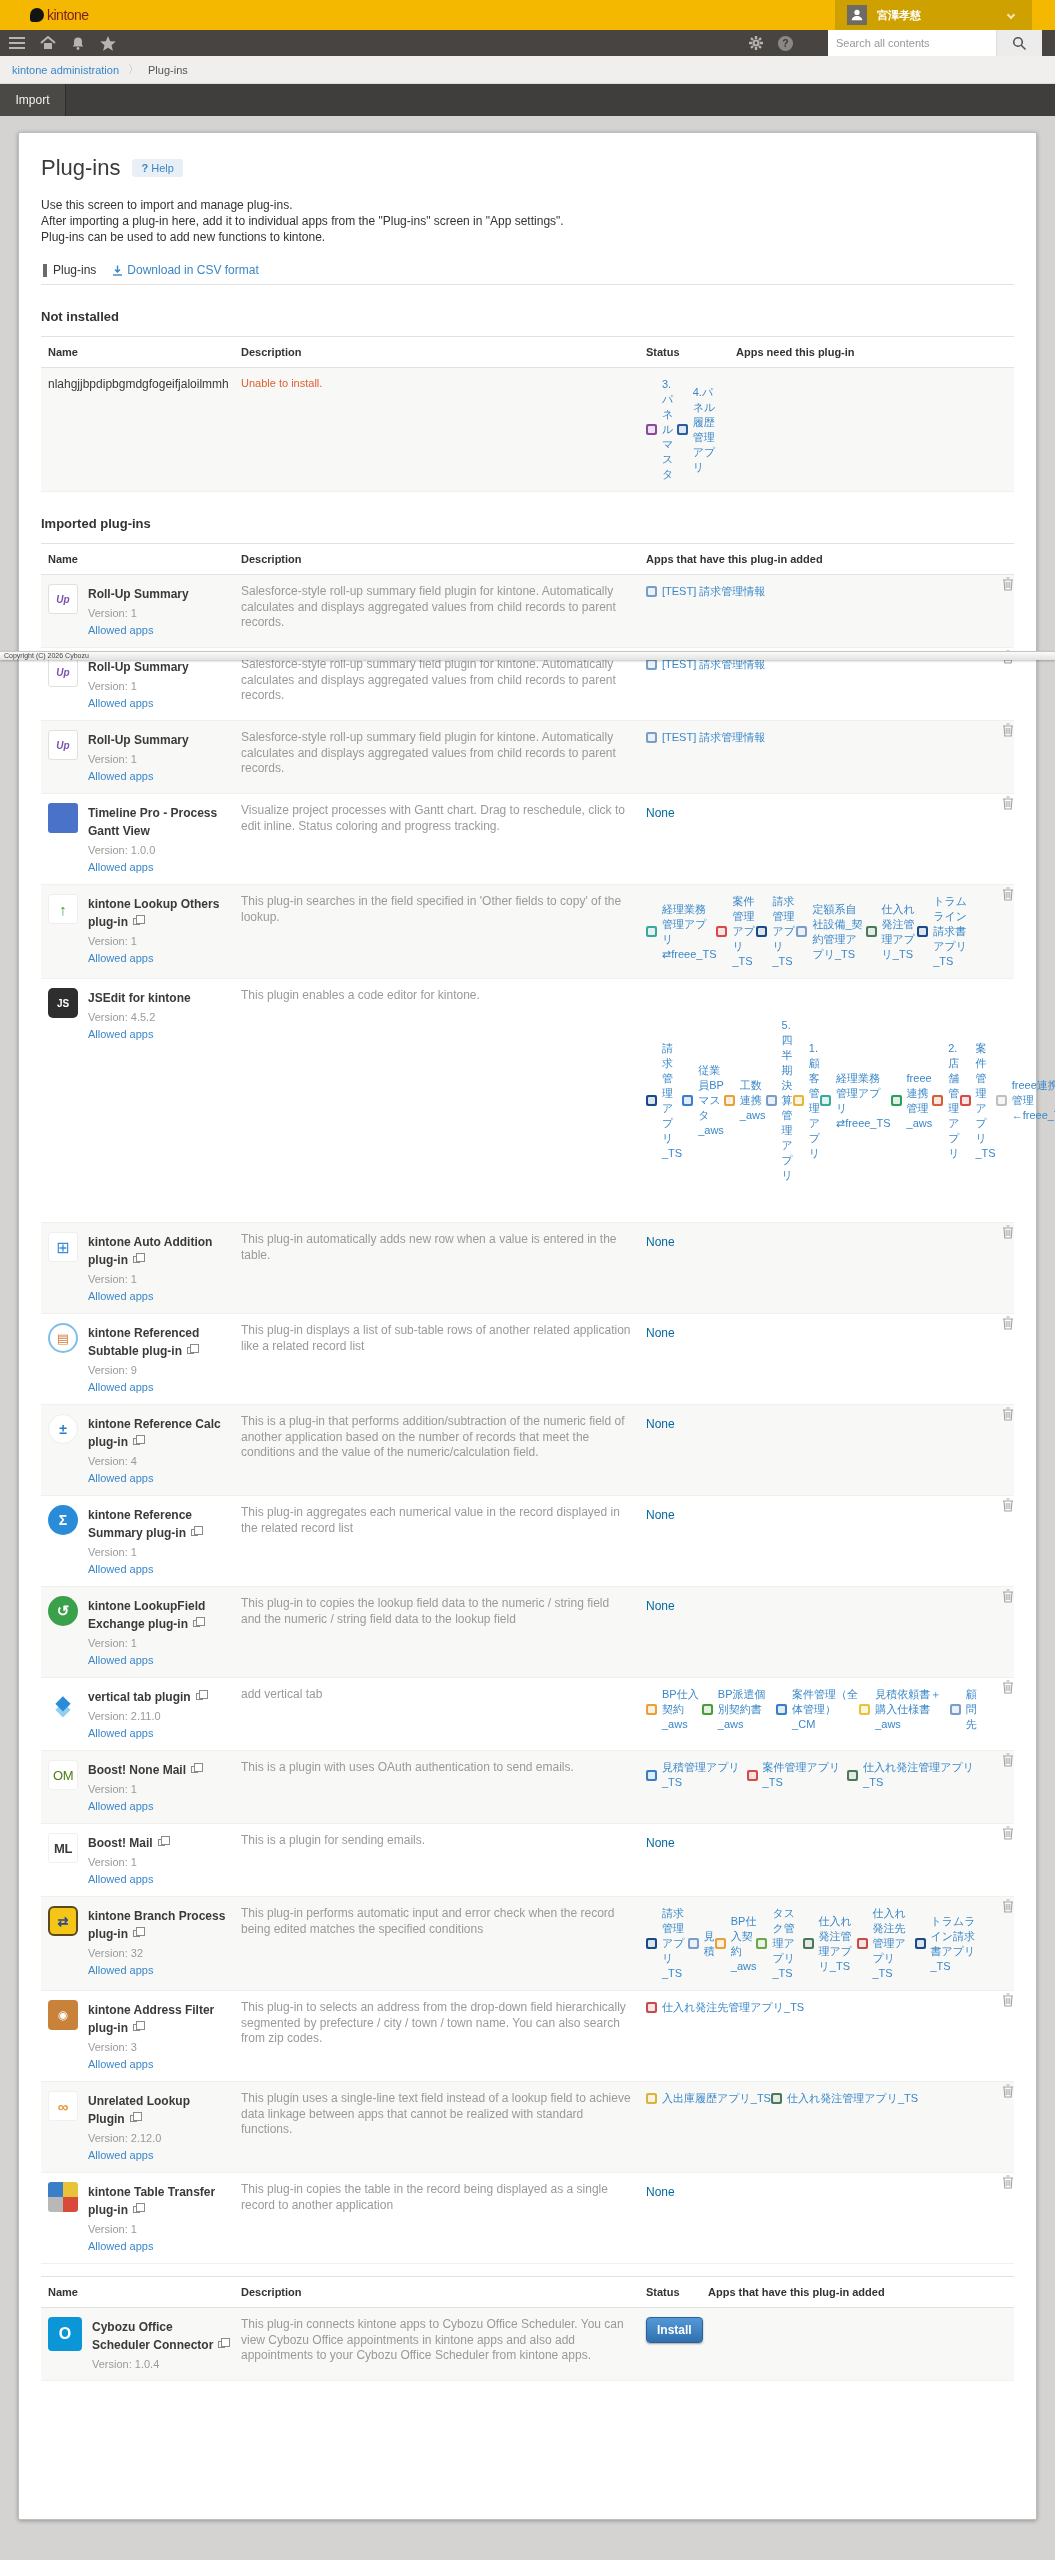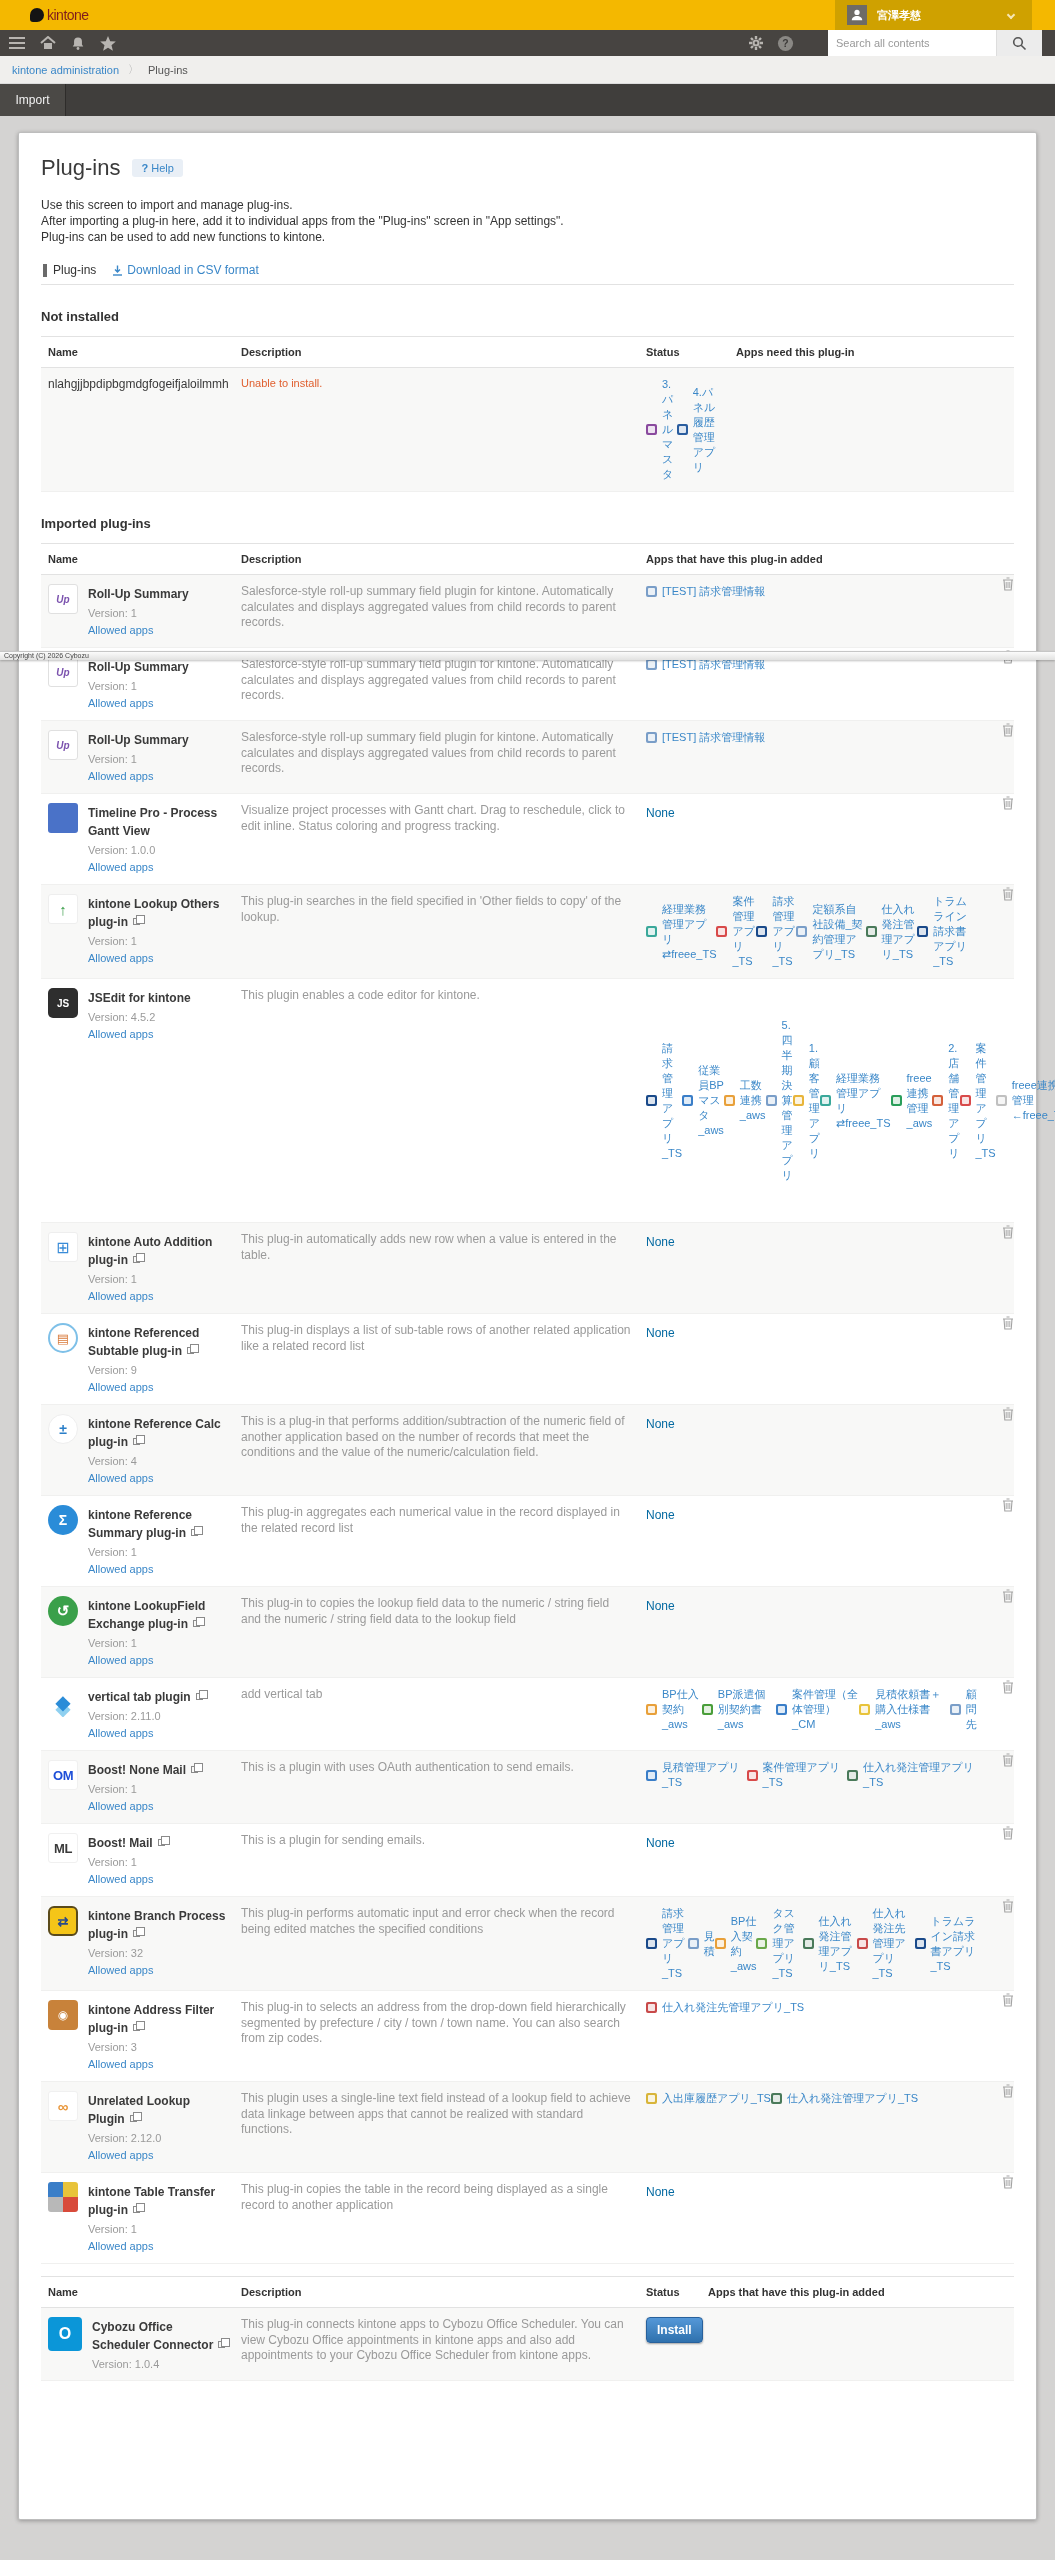--- a/index.html
+++ b/index.html
@@ -709,21 +709,21 @@
             <span class="trash-btn" data-on="1">
               <svg width="12" height="14" viewBox="0 0 12 14">
                 <path d="M1 3h10M4.5 1h3M2 3l.8 10h6.4L10 3" stroke="currentColor" stroke-width="1.1" fill="none"></path>
                 <path d="M4.2 5v6M6 5v6M7.8 5v6" stroke="currentColor" stroke-width="0.9"></path>
               </svg>
             </span>
           </div>
 
           <div class="trow">
             <div class="namecell">
-              <span class="picon" style="background:#fff;border:1px solid #f0f0f0;color:#1d4ed8;font-weight:bold;font-size:13px;letter-spacing:-.5px">OM</span>
+              <span class="picon" style="background:#fff;border:1px solid #f0f0f0;color:#4d7c0f;font-weight:normal;font-size:13px;letter-spacing:-.5px">OM</span>
               <span>
                 <span class="pname">Boost! None Mail</span><span class="ext" data-on="1"></span>
                 <div class="version">Version: 1</div>
                 <span class="allowed he">Allowed apps</span>
               </span>
             </div>
             <div class="desc">This is a plugin with uses OAuth authentication to send emails.</div>
             <div>
 
               <span class="applist">

